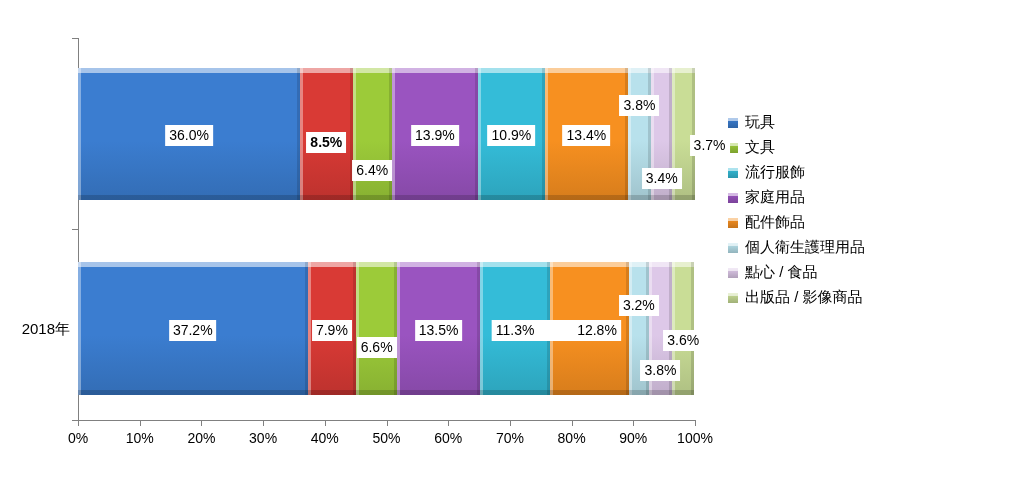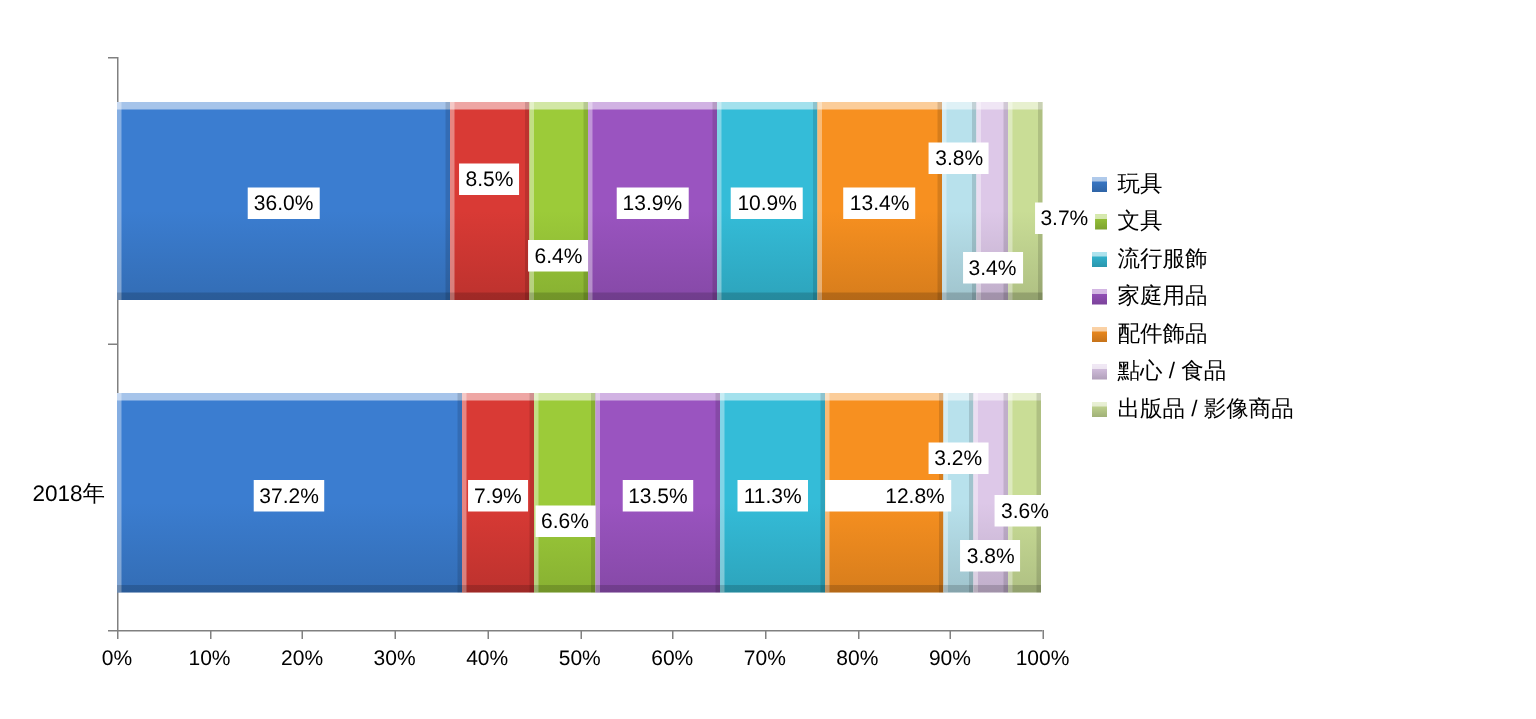--- a/index.html
+++ b/index.html
@@ -329,34 +329,34 @@
       <div class="x-tick-label" style="left: 324.8px;">40%</div>
       <div class="x-tick-label" style="left: 386.5px;">50%</div>
       <div class="x-tick-label" style="left: 448.2px;">60%</div>
       <div class="x-tick-label" style="left: 509.9px;">70%</div>
       <div class="x-tick-label" style="left: 571.6px;">80%</div>
       <div class="x-tick-label" style="left: 633.3px;">90%</div>
       <div class="x-tick-label" style="left: 695px;">100%</div>
     </div>
   <div id="data-labels">
       <div class="data-label" style="left: 189.06px; top: 125px;">36.0%</div>
-      <div class="data-label" style="left: 326.342px; top: 109px;">8.5%</div>
+      <div class="data-label" style="left: 326.342px; top: 132px; font-weight: bold;">8.5%</div>
       <div class="data-label" style="left: 372.309px; top: 160px;">6.4%</div>
       <div class="data-label" style="left: 434.935px; top: 125px;">13.9%</div>
       <div class="data-label" style="left: 511.442px; top: 125px;">10.9%</div>
       <div class="data-label" style="left: 586.408px; top: 125px;">13.4%</div>
       <div class="data-label" style="left: 639.47px; top: 95px;">3.8%</div>
       <div class="data-label" style="left: 661.682px; top: 168px;">3.4%</div>
       <div class="data-label" style="left: 683.586px; top: 135px; margin-left: 26px;">3.7%</div>
       <div class="data-label" style="left: 192.762px; top: 320px;">37.2%</div>
       <div class="data-label" style="left: 331.896px; top: 320px; text-align: center;">7.9%</div>
       <div class="data-label" style="left: 376.628px; top: 337px;">6.6%</div>
       <div class="data-label" style="left: 438.637px; top: 320px;">13.5%</div>
       <div class="data-label" style="left: 515.144px; top: 320px;">11.3%</div>
-      <div class="data-label" style="left: 592px; top: 320px; padding-left: 40px;">12.8%</div>
+      <div class="data-label" style="left: 579px; top: 320px; padding-left: 40px;">12.8%</div>
       <div class="data-label" style="left: 638.853px; top: 295px;">3.2%</div>
       <div class="data-label" style="left: 660.448px; top: 360px;">3.8%</div>
       <div class="data-label" style="left: 683.277px; top: 330px;">3.6%</div>
     </div>
 
   <div id="legend">
       <div class="legend-item">
         <span class="legend-swatch" style="background: linear-gradient(rgb(59, 125, 208) 0%, rgb(47, 100, 166) 100%);">
           <span class="sw-hi"></span>
         </span>
@@ -380,20 +380,26 @@
         </span>
         <span class="legend-label">家庭用品</span>
       </div>
       <div class="legend-item">
         <span class="legend-swatch" style="background: linear-gradient(rgb(247, 144, 32) 0%, rgb(198, 115, 26) 100%);">
           <span class="sw-hi"></span>
         </span>
         <span class="legend-label">配件飾品</span>
       </div>
       <div class="legend-item">
+        <span class="legend-swatch" style="background: linear-gradient(rgb(184, 225, 236) 0%, rgb(147, 180, 189) 100%);">
+          <span class="sw-hi"></span>
+        </span>
+        <span class="legend-label">個人衛生護理用品</span>
+      </div>
+      <div class="legend-item">
         <span class="legend-swatch" style="background: linear-gradient(rgb(221, 200, 232) 0%, rgb(177, 160, 186) 100%);">
           <span class="sw-hi"></span>
         </span>
         <span class="legend-label">點心 / 食品</span>
       </div>
       <div class="legend-item">
         <span class="legend-swatch" style="background: linear-gradient(rgb(201, 221, 150) 0%, rgb(161, 177, 120) 100%);">
           <span class="sw-hi"></span>
         </span>
         <span class="legend-label">出版品 / 影像商品</span>

